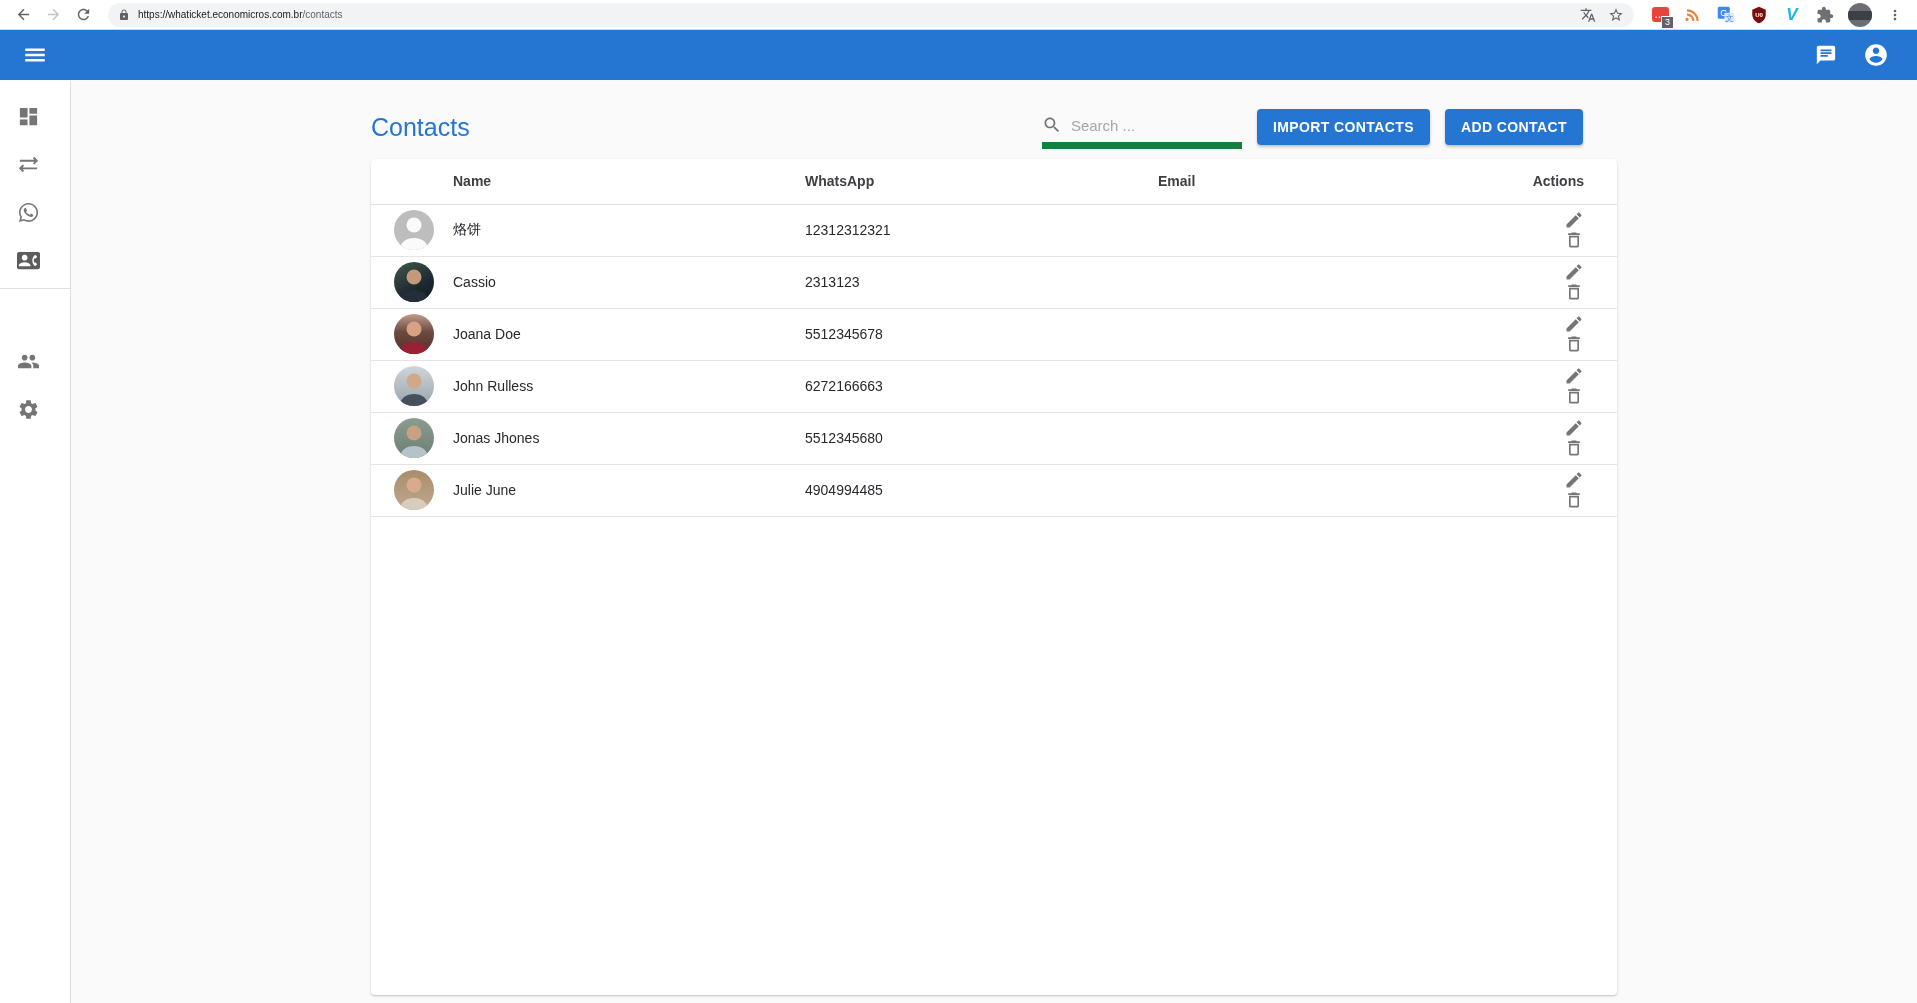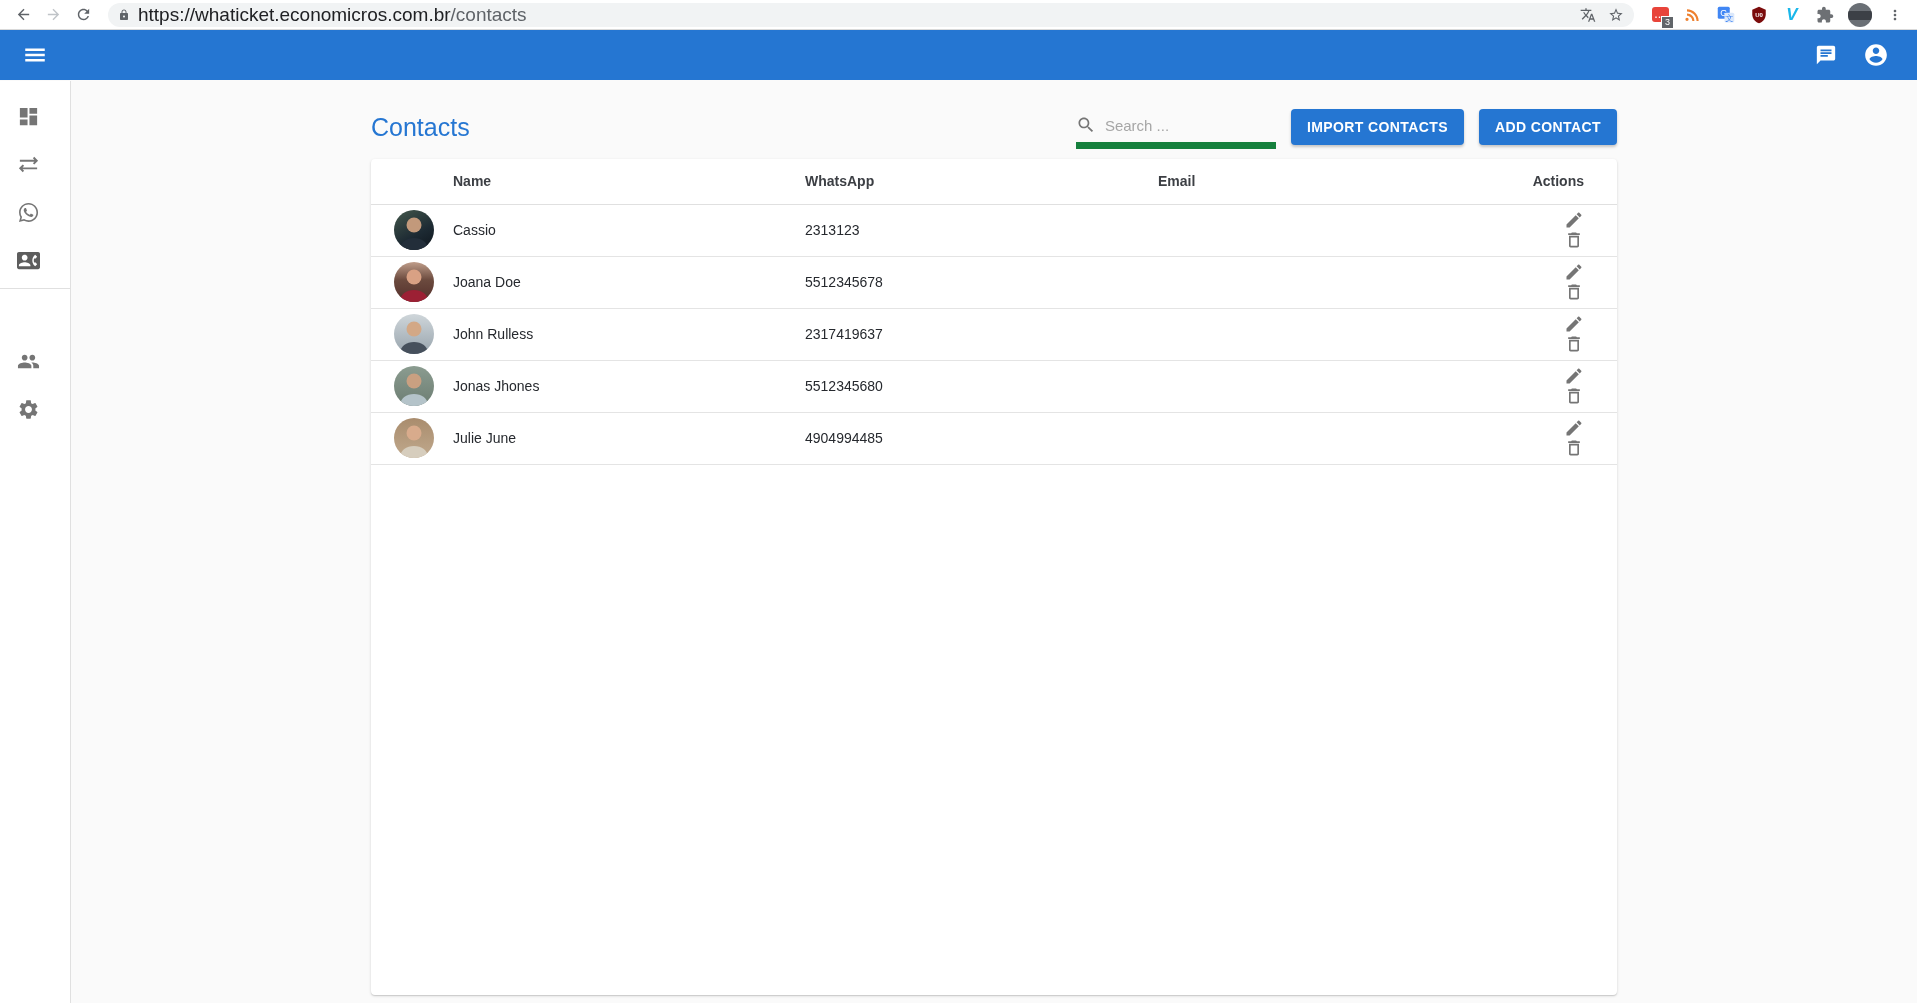--- a/index.html
+++ b/index.html
@@ -9,21 +9,21 @@
   
   .chrome-bar { height:30px; background:#fff; border-bottom:1px solid #d9d9d9;
                 display:flex; align-items:center; padding:0 8px; }
   .nav-btn { width:26px; height:26px; display:flex; align-items:center; justify-content:center;
              border-radius:50%; margin:0 2px; cursor:pointer; }
   .nav-btn svg { width:17px; height:17px; fill:#5f6368; }
   .nav-btn.disabled svg { fill:#c0c4c8; }
   .omnibox { flex:1; height:24px; background:#f1f3f4; border-radius:12px; margin:0 6px 0 10px;
              display:flex; align-items:center; padding:0 10px; min-width:0; }
   .omnibox svg.lock { width:12px; height:12px; fill:#5f6368; margin-right:8px; flex:none; }
-  .url { font-size:19px; color:#202124; white-space:nowrap; overflow:hidden; flex:1; }
+  .url { font-size:10px; color:#202124; white-space:nowrap; overflow:hidden; flex:1; }
   .url .path { color:#5f6368; }
   .omni-right { display:flex; align-items:center; gap:12px; flex:none; }
   .omni-right svg { width:16px; height:16px; fill:#5f6368; }
   .ext-strip { display:flex; align-items:center; gap:13px; padding:0 4px 0 10px; flex:none; }
   .ext { position:relative; width:20px; height:20px; display:flex; align-items:center; justify-content:center; cursor:pointer; }
   .ext svg { width:18px; height:18px; }
   .ext-red { width:17px; height:15px; background:#e8443a; border-radius:3px; display:flex;
              align-items:center; justify-content:center; }
   .ext-red .dots { color:#fff; font-size:9px; font-weight:bold; letter-spacing:1px; line-height:6px; }
   .ext-badge { position:absolute; right:-4px; bottom:-4px; background:#606469; color:#fff;
@@ -60,21 +60,21 @@
   .ph-spacer { flex:1; }
   .searchbox { width:200px; display:flex; align-items:center; gap:9px;
                border-bottom:7px solid #15803d; padding-bottom:7px; margin-bottom:-10px; }
   .searchbox svg { width:20px; height:20px; fill:#757575; flex:none; }
   .searchbox input { border:none; outline:none; background:transparent; font-size:15px; width:100%;
                      font-family:"Liberation Sans", sans-serif; color:#333; }
   .searchbox input::placeholder { color:#a6a6a6; }
   .btn { background:#2576d2; color:#fff; border:none; border-radius:4px; height:36px; padding:0 16px;
          font-size:14px; font-weight:700; letter-spacing:.4px; margin-left:15px; cursor:pointer;
          box-shadow:0 2px 3px rgba(0,0,0,.22); font-family:"Liberation Sans", sans-serif; }
-  .btn:last-child { }
+  .btn:last-child { margin-right:34px; }
 
   .card { margin-top:8px; margin-bottom:8px; flex:1; background:#fff; border-radius:4px;
           box-shadow:0 1px 3px rgba(0,0,0,.14), 0 1px 1px rgba(0,0,0,.10); overflow:hidden; }
   table { width:100%; border-collapse:collapse; table-layout:fixed; }
   col.c-avatar { width:82px; } col.c-name { width:352px; } col.c-wa { width:353px; }
   col.c-email { width:372px; } col.c-actions { width:auto; }
   th { height:45px; font-size:14px; font-weight:700; color:#3c3f44; text-align:left;
        border-bottom:1px solid #e0e0e0; }
   th.actions, td.actions { text-align:right; padding-right:33px; }
   td { height:52px; font-size:14px; color:#26292e; border-bottom:1px solid #e4e4e4; }
@@ -244,20 +244,45 @@
           <tr>
             <th></th>
             <th>Name</th>
             <th>WhatsApp</th>
             <th>Email</th>
             <th class="actions">Actions</th>
           </tr>
         </thead>
         <tbody id="rows-body">
 
+  <tr>
+    <td class="avatar-cell">
+      <div class="avatar" style="background:#bdbdbd;--face:#fafafa;--shirt:#fafafa">
+        <svg viewBox="0 0 40 40">
+          <circle cx="20" cy="15" r="7.5" fill="var(--face)"></circle>
+          <path d="M6 40c0-8 6.5-12 14-12s14 4 14 12z" fill="var(--shirt)"></path>
+        </svg>
+      </div>
+    </td>
+    <td><span>烙饼</span></td>
+    <td><span>12312312321</span></td>
+    <td><span></span></td>
+    <td class="actions">
+      <span class="act-icon">
+        <svg viewBox="0 0 24 24">
+                    <path d="M3 17.25V21h3.75L17.81 9.94l-3.75-3.75L3 17.25zM20.71 7.04c.39-.39.39-1.02 0-1.41l-2.34-2.34c-.39-.39-1.02-.39-1.41 0l-1.83 1.83 3.75 3.75 1.83-1.83z"></path>
+                  </svg>
+      </span>
+      <span class="act-icon">
+        <svg viewBox="0 0 24 24">
+                    <path d="M6 19c0 1.1.9 2 2 2h8c1.1 0 2-.9 2-2V7H6v12zM8 9h8v10H8V9zm7.5-5-1-1h-5l-1 1H5v2h14V4h-3.5z"></path>
+                  </svg>
+      </span>
+    </td>
+  </tr>
 
   <tr>
     <td class="avatar-cell">
       <div class="avatar" style="background:linear-gradient(150deg,#44584c,#1d2a33 60%,#0f161d);--face:#c2997b;--shirt:#232e3a">
         <svg viewBox="0 0 40 40">
           <circle cx="20" cy="15" r="7.5" fill="var(--face)"></circle>
           <path d="M6 40c0-8 6.5-12 14-12s14 4 14 12z" fill="var(--shirt)"></path>
         </svg>
       </div>
     </td>
@@ -307,21 +332,21 @@
   <tr>
     <td class="avatar-cell">
       <div class="avatar" style="background:linear-gradient(180deg,#cfd6da,#98a4ad);--face:#d3a886;--shirt:#46505c">
         <svg viewBox="0 0 40 40">
           <circle cx="20" cy="15" r="7.5" fill="var(--face)"></circle>
           <path d="M6 40c0-8 6.5-12 14-12s14 4 14 12z" fill="var(--shirt)"></path>
         </svg>
       </div>
     </td>
     <td><span>John Rulless</span></td>
-    <td><span>2317419637</span></td>
+    <td><span>6272166663</span></td>
     <td><span></span></td>
     <td class="actions">
       <span class="act-icon">
         <svg viewBox="0 0 24 24">
                     <path d="M3 17.25V21h3.75L17.81 9.94l-3.75-3.75L3 17.25zM20.71 7.04c.39-.39.39-1.02 0-1.41l-2.34-2.34c-.39-.39-1.02-.39-1.41 0l-1.83 1.83 3.75 3.75 1.83-1.83z"></path>
                   </svg>
       </span>
       <span class="act-icon">
         <svg viewBox="0 0 24 24">
                     <path d="M6 19c0 1.1.9 2 2 2h8c1.1 0 2-.9 2-2V7H6v12zM8 9h8v10H8V9zm7.5-5-1-1h-5l-1 1H5v2h14V4h-3.5z"></path>

